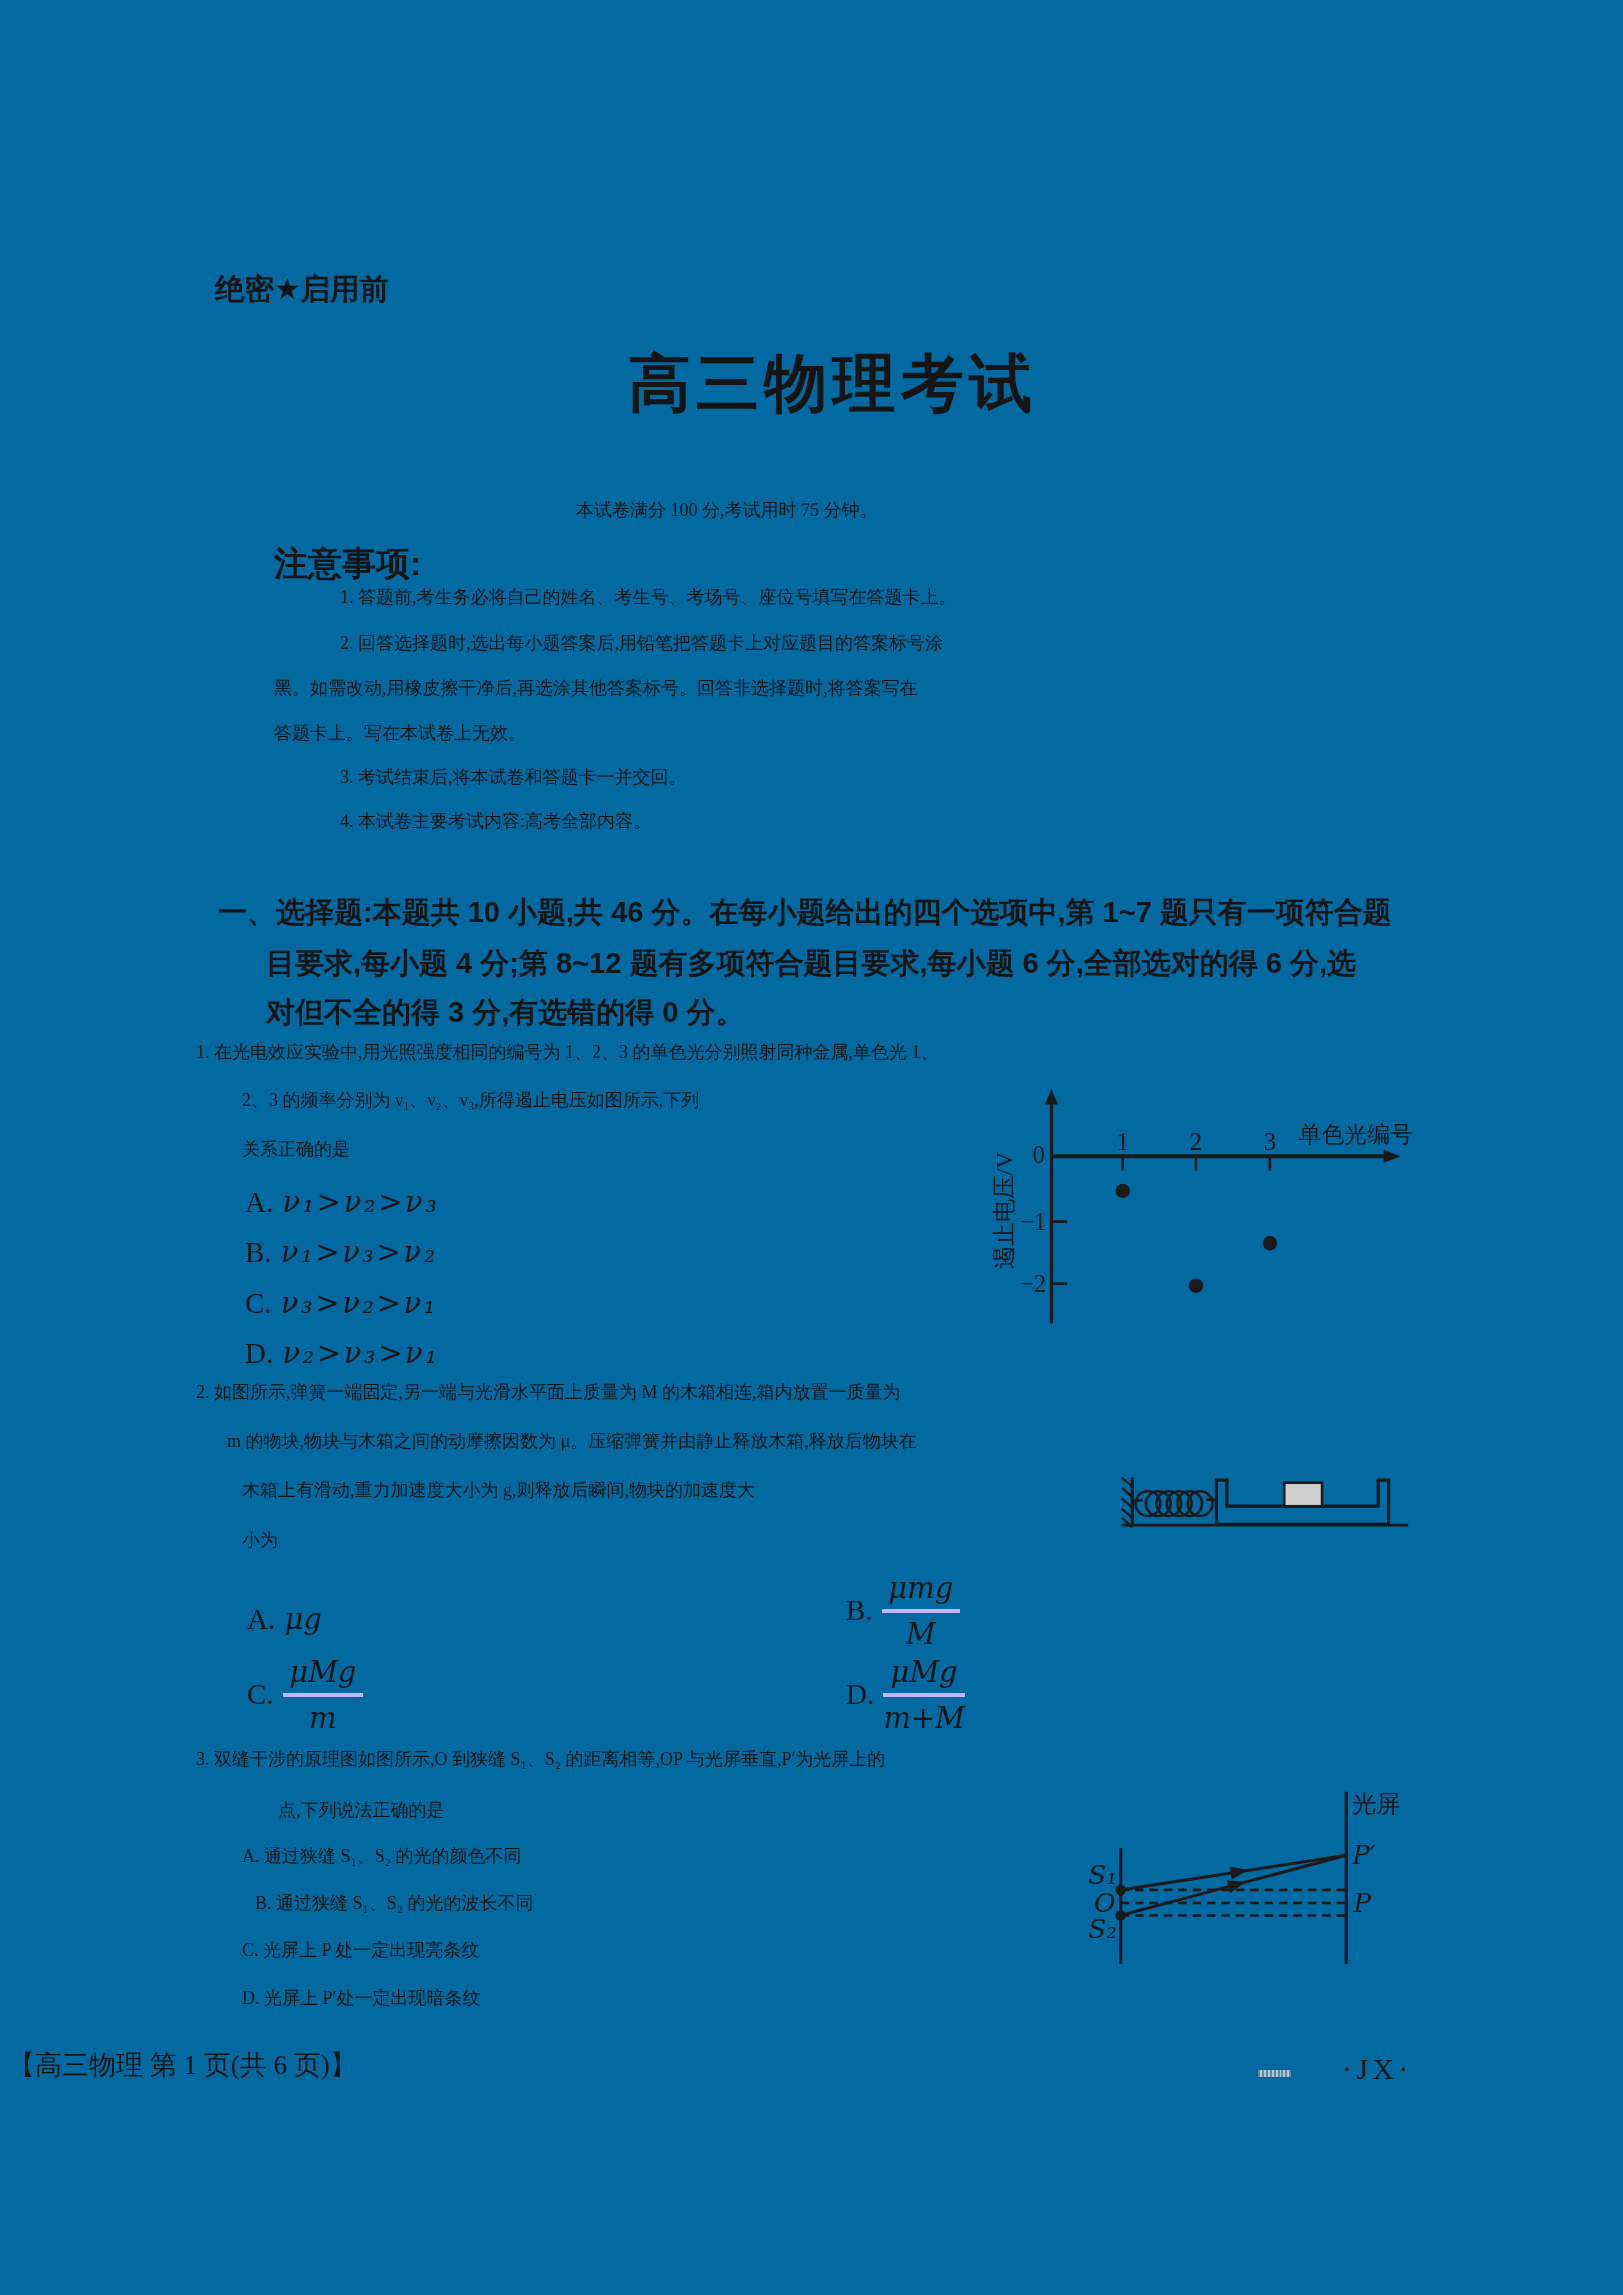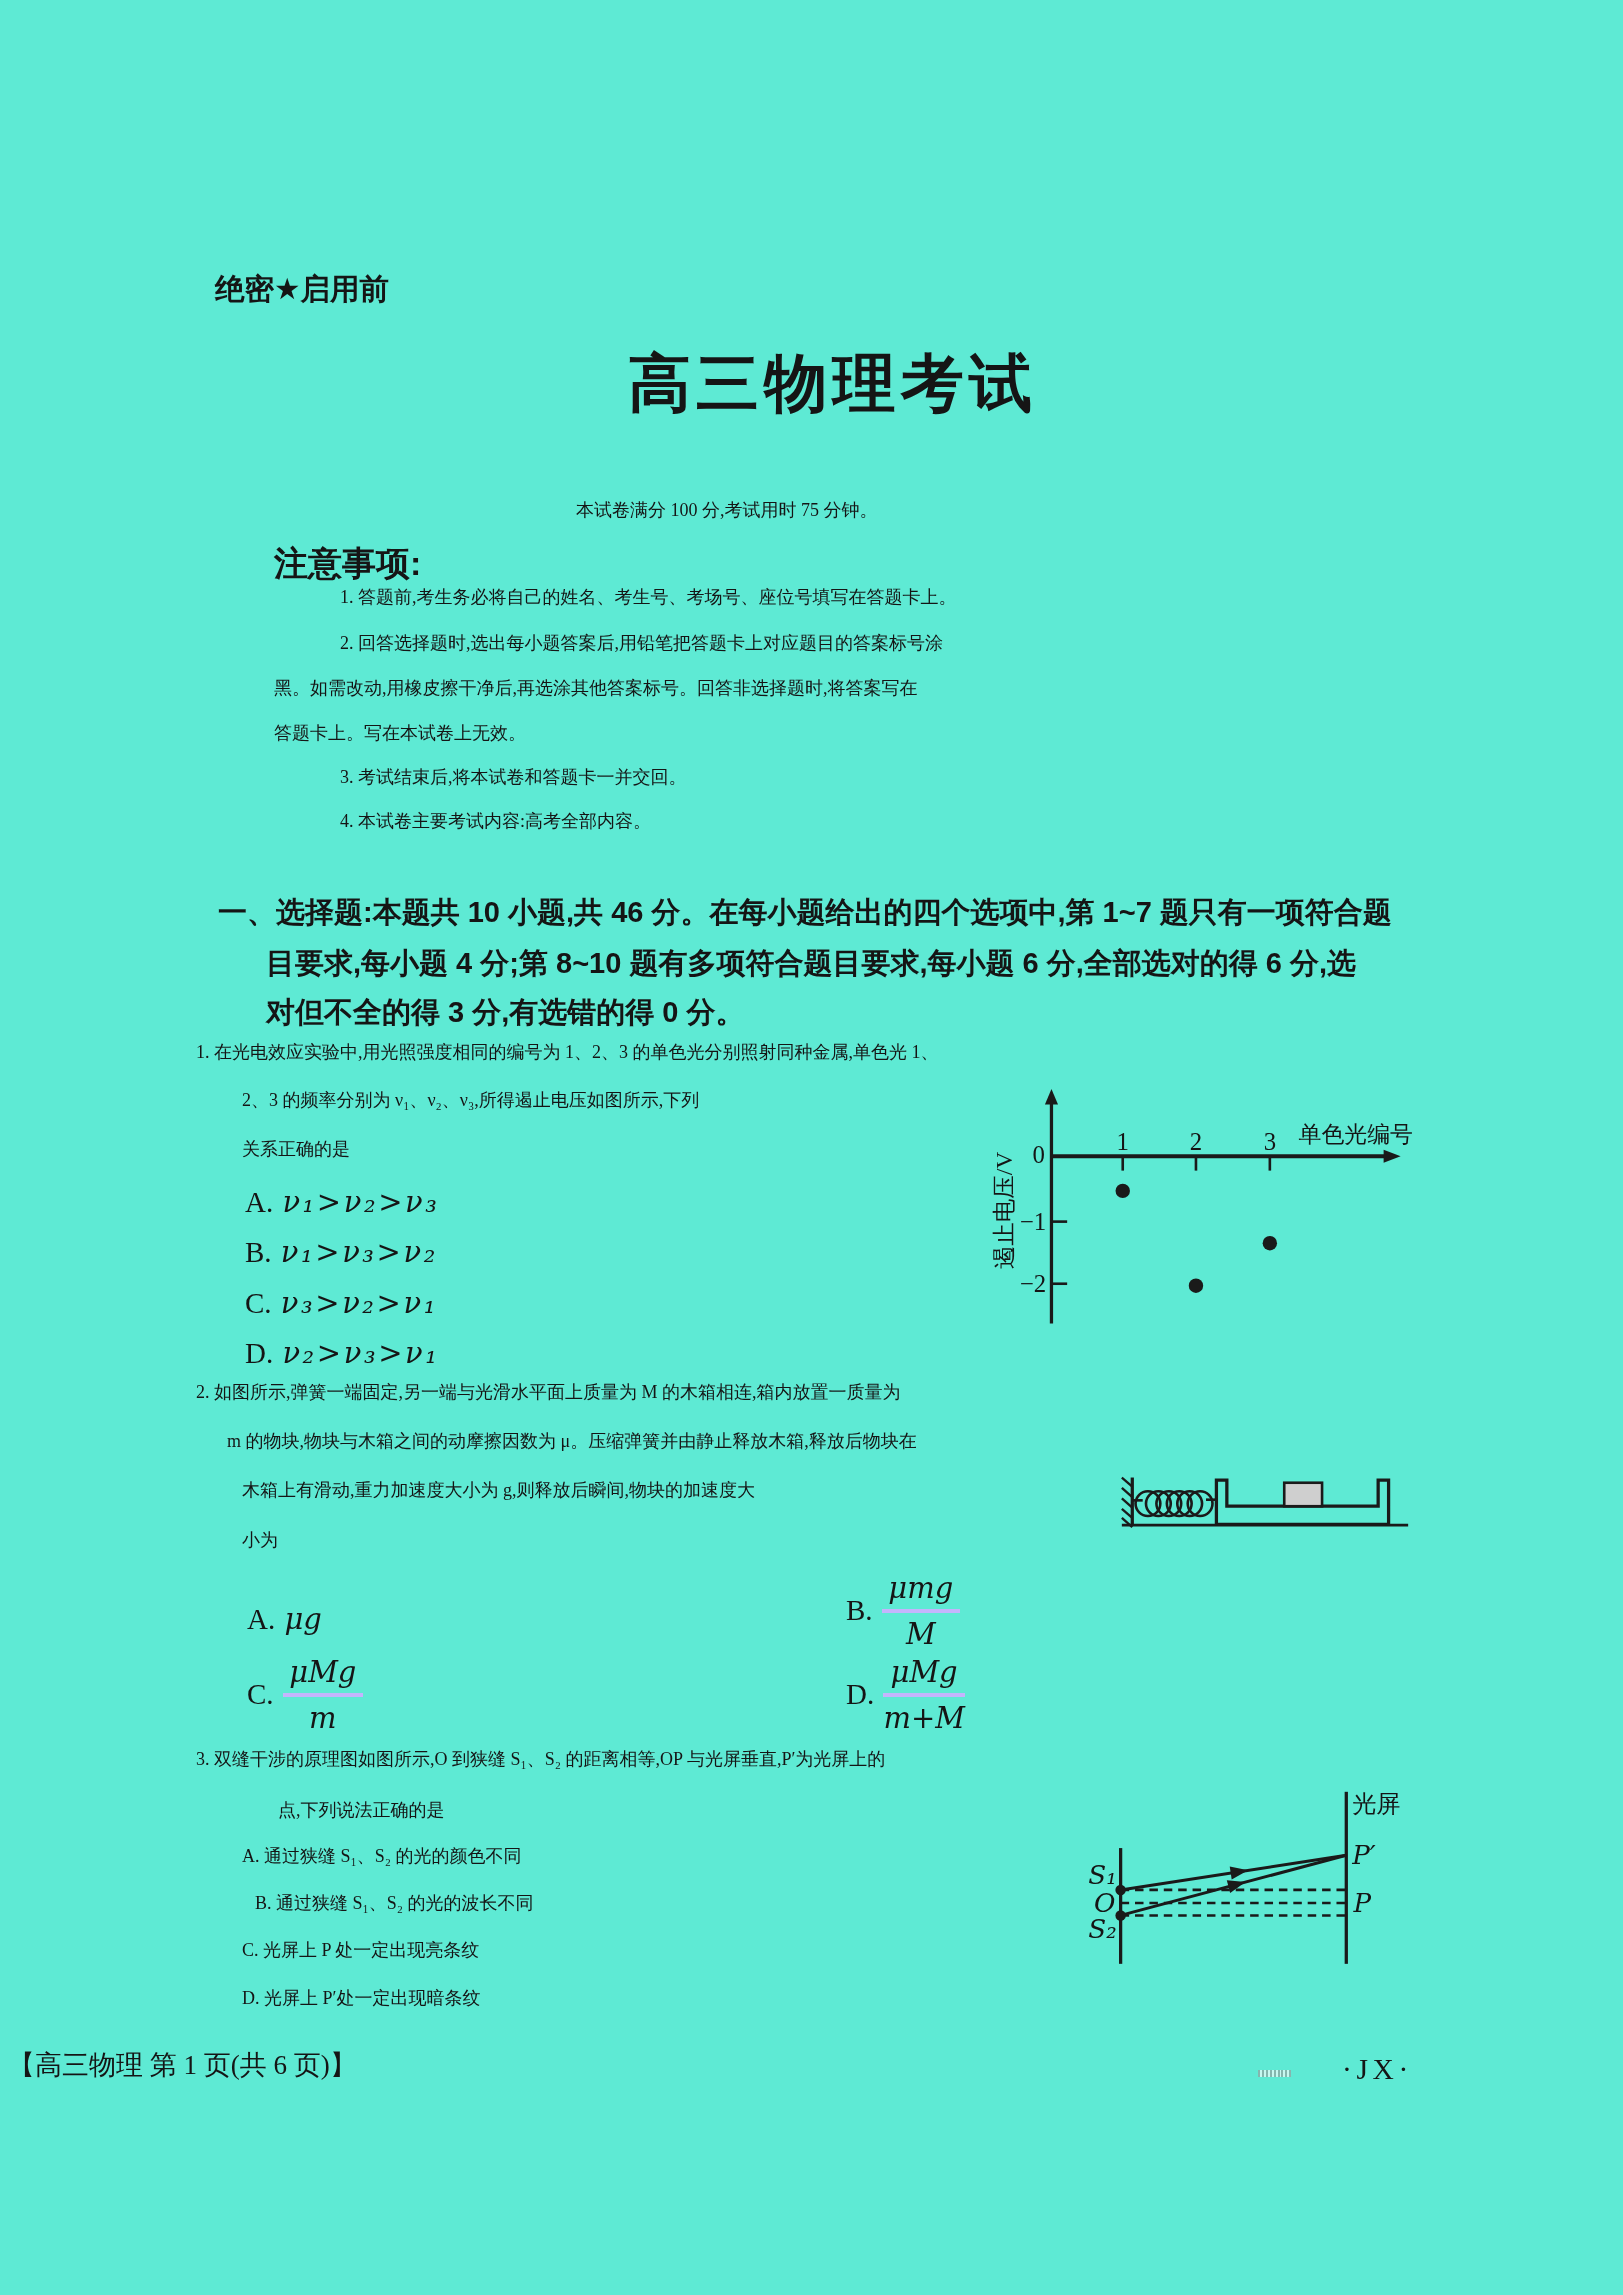--- a/index.html
+++ b/index.html
@@ -1,17 +1,17 @@
 <!DOCTYPE html>
 <html style="font-size:10.5px"><head>
 <meta charset="utf-8">
 <style>
   html,body{margin:0;padding:0;background:#888;}
   .page{
-    position:relative;width:1623px;height:2295px;background:#5eead4;
+    position:relative;width:1623px;height:2295px;background:#0369a1;
     font-family:"Liberation Serif","DejaVu Serif",serif;color:#151515;overflow:hidden;
   }
   .line{position:absolute;white-space:nowrap;font-size:18px;line-height:1.25;}
   .hei{font-family:"Liberation Sans","DejaVu Sans",sans-serif;font-weight:700;}
   .title{left:0;width:100%;text-align:center;top:344px;font-size:63px;letter-spacing:5.2px;margin-left:21px;}
   .centered{left:8px;width:100%;text-align:left;}
   .math{font-family:"DejaVu Serif","Liberation Serif",serif;font-style:italic;}
   .optrow{position:absolute;display:flex;align-items:center;white-space:nowrap;font-size:29px;}
   .optrow .lab{margin-right:9.2px;}
   .frac{display:inline-block;text-align:center;font-size:29px;}
@@ -35,21 +35,21 @@
 
   <div class="line hei" style="left:274px;top:542px;font-size:34px;">注意事项:</div>
   <div class="line" style="left:340px;top:586px;">1. 答题前,考生务必将自己的姓名、考生号、考场号、座位号填写在答题卡上。</div>
   <div class="line" style="left:340px;top:632px;">2. 回答选择题时,选出每小题答案后,用铅笔把答题卡上对应题目的答案标号涂</div>
   <div class="line" style="left:274px;top:677px;">黑。如需改动,用橡皮擦干净后,再选涂其他答案标号。回答非选择题时,将答案写在</div>
   <div class="line" style="left:274px;top:722px;">答题卡上。写在本试卷上无效。</div>
   <div class="line" style="left:340px;top:766px;">3. 考试结束后,将本试卷和答题卡一并交回。</div>
   <div class="line" style="left:340px;top:810px;">4. 本试卷主要考试内容:高考全部内容。</div>
 
   <div class="line hei" style="left:218px;top:894px;font-size:29px;">一、选择题:本题共 10 小题,共 46 分。在每小题给出的四个选项中,第 1~7 题只有一项符合题</div>
-  <div class="line hei" style="left:266px;top:945px;font-size:29px;">目要求,每小题 4 分;第 8~10 题有多项符合题目要求,每小题 6 分,全部选对的得 6 分,选</div>
+  <div class="line hei" style="left:266px;top:945px;font-size:29px;">目要求,每小题 4 分;第 8~12 题有多项符合题目要求,每小题 6 分,全部选对的得 6 分,选</div>
   <div class="line hei" style="left:266px;top:994px;font-size:29px;">对但不全的得 3 分,有选错的得 0 分。</div>
 
   <div class="line" style="left:196px;top:1041px;">1. 在光电效应实验中,用光照强度相同的编号为 1、2、3 的单色光分别照射同种金属,单色光 1、</div>
   <div class="line" style="left:242px;top:1089px;">2、3 的频率分别为 ν₁、ν₂、ν₃,所得遏止电压如图所示,下列</div>
   <div class="line" style="left:242px;top:1138px;">关系正确的是</div>
 
   <div class="optrow" style="left:245px;top:1185px;">
     <span class="lab">A.</span>
     <span class="math mval">ν₁&gt;ν₂&gt;ν₃</span>
   </div>

